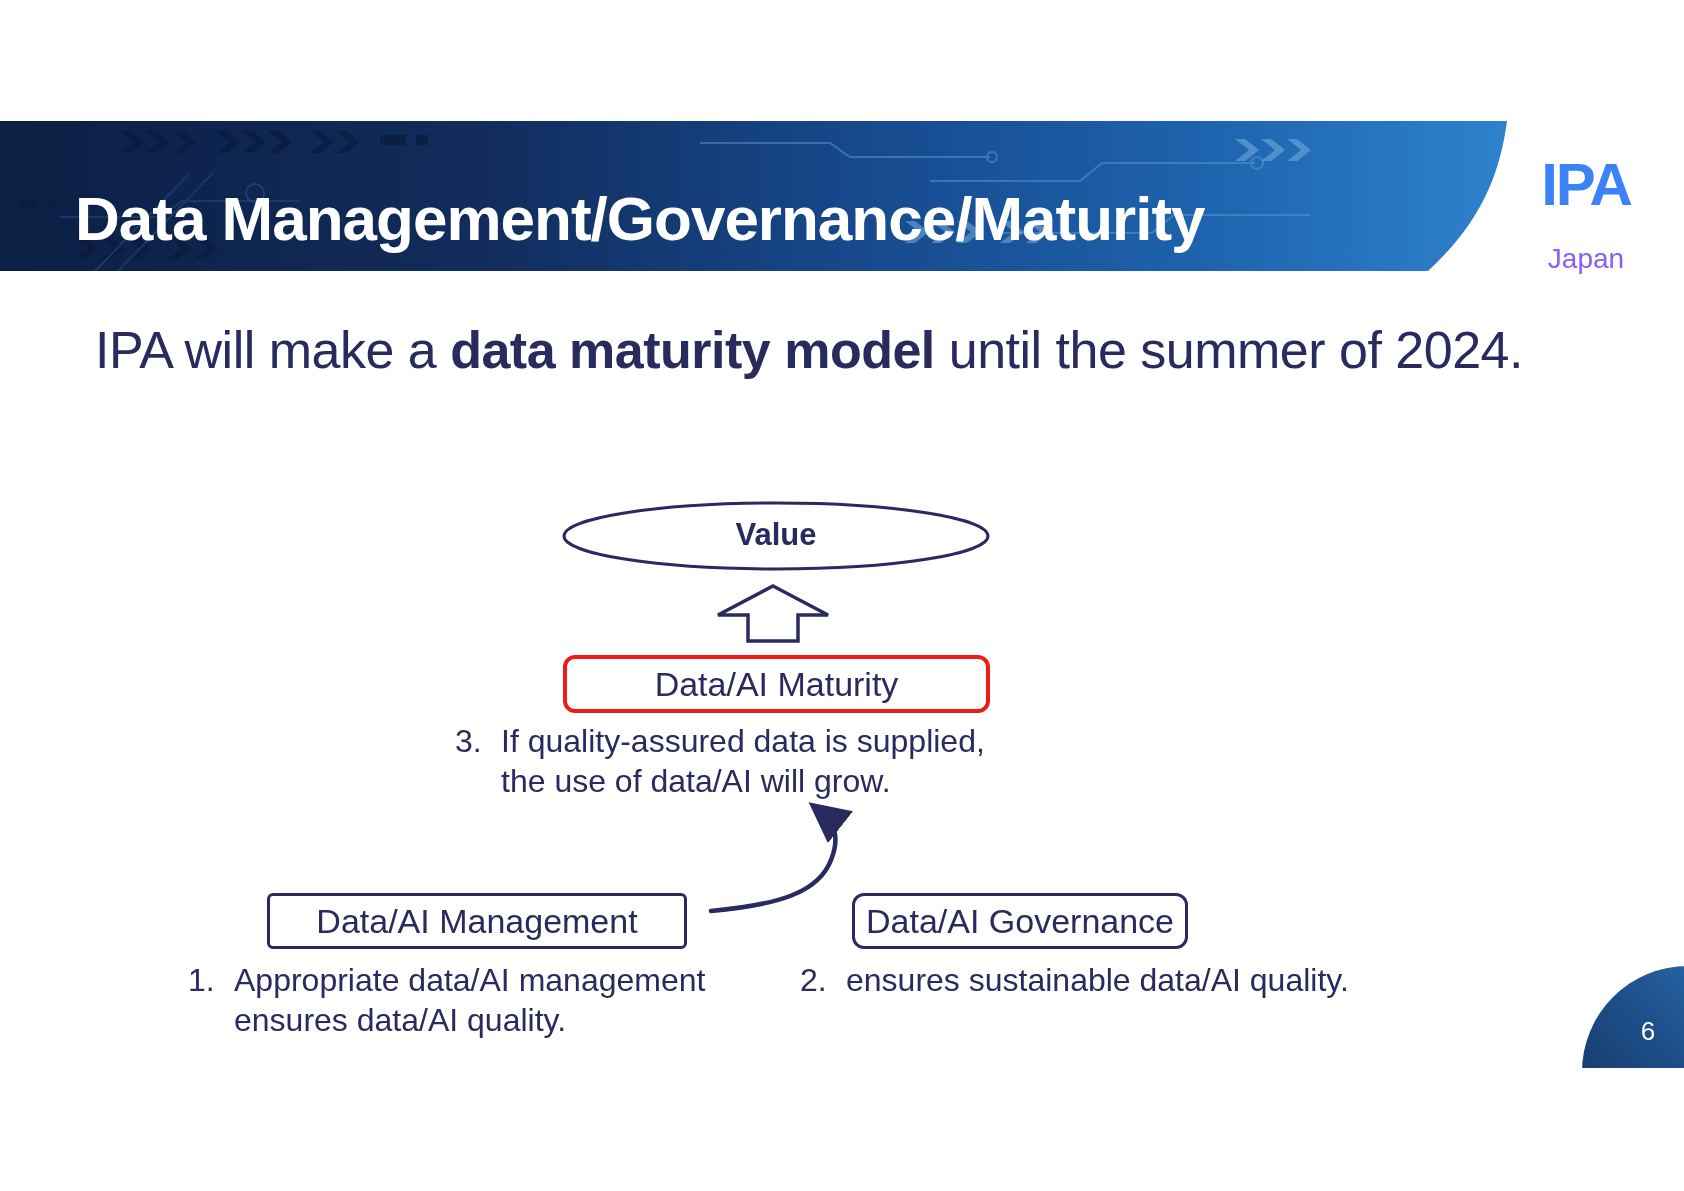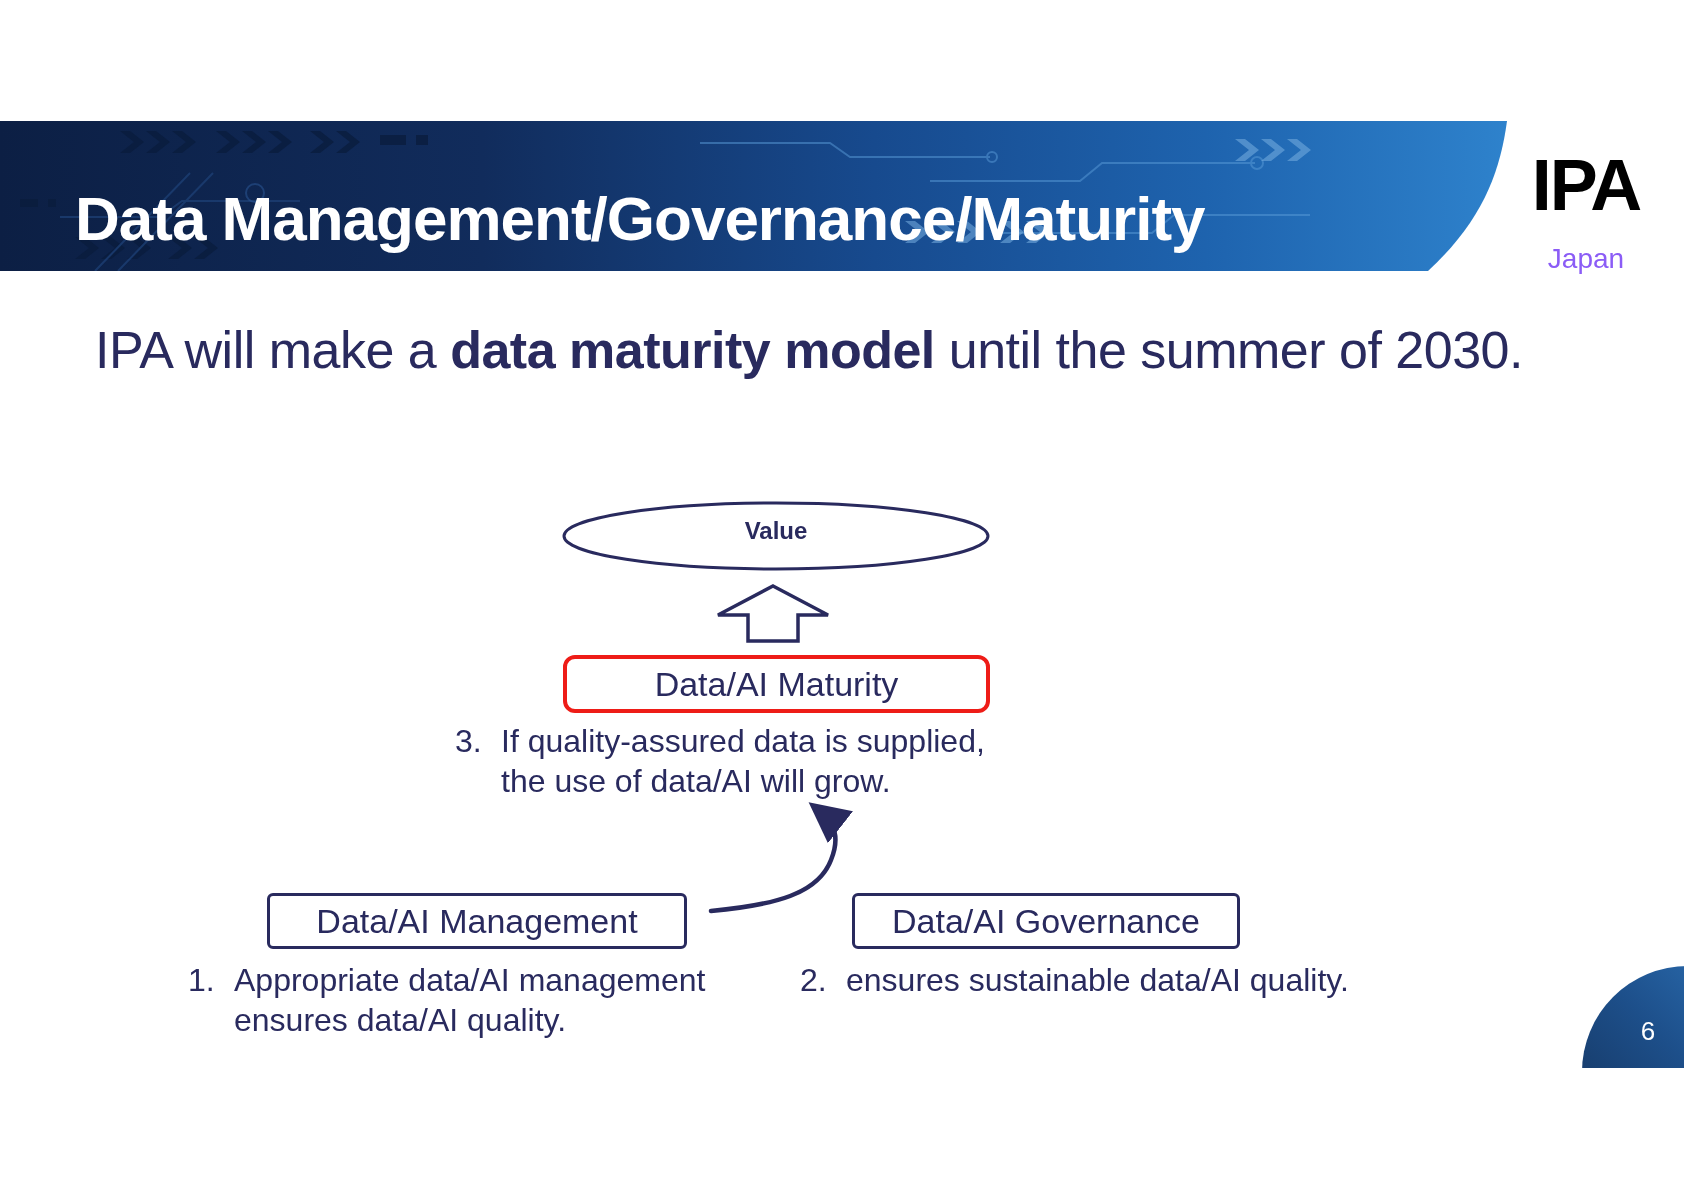--- a/index.html
+++ b/index.html
@@ -9,37 +9,37 @@
 
   
   .banner-wrap{position:absolute;left:0;top:121px;width:1515px;height:150px;}
   .banner-wrap svg{position:absolute;left:0;top:0;}
   .slide-title{position:absolute;left:75px;top:0;height:192px;display:flex;align-items:center;
     padding-top:2px;box-sizing:border-box;color:#ffffff;font-size:62px;font-weight:bold;
     letter-spacing:-1px;white-space:nowrap;}
 
   
   .logo{position:absolute;left:1516px;top:149px;width:140px;text-align:center;}
-  .logo-main{font-size:72px;line-height:72px;font-weight:bold;color:#000000;letter-spacing:-2px;}
+  .logo-main{font-size:60px;line-height:72px;font-weight:bold;color:#3b82f6;letter-spacing:-2px;}
   .logo-sub{margin-top:22px;font-size:28px;color:#8b5cf6;}
 
   
   .lead{position:absolute;left:95px;top:320px;font-size:52px;color:#292a5e;white-space:nowrap;
     letter-spacing:-0.5px;}
   .lead b{font-weight:bold;}
 
   
   .diagram-svg{position:absolute;left:0;top:0;width:1684px;height:1068px;}
   .value-label{position:absolute;left:564px;top:517px;width:424px;text-align:center;
-    font-size:24px;font-weight:bold;color:#292a5e;}
+    font-size:31px;font-weight:bold;color:#292a5e;}
   .dbox{position:absolute;box-sizing:border-box;display:flex;align-items:center;justify-content:center;
     background:#ffffff;font-size:34px;color:#292a5e;white-space:nowrap;}
   .box-maturity{left:563px;top:655px;width:427px;height:58px;border:4px solid #ee1c17;border-radius:12px;}
   .box-mgmt{left:267px;top:893px;width:420px;height:56px;border:3px solid #292a5e;border-radius:6px;}
-  .box-gov{left:852px;top:893px;width:388px;height:56px;border:3px solid #292a5e;border-radius:6px;}
+  .box-gov{left:852px;top:893px;width:336px;height:56px;border:3px solid #292a5e;border-radius:12px;}
 
   .note{position:absolute;display:flex;color:#292a5e;font-size:32px;line-height:40px;white-space:nowrap;}
   .note .num{width:46px;flex:0 0 46px;}
   .note-3{left:455px;top:721px;}
   .note-1{left:188px;top:960px;}
   .note-2{left:800px;top:960px;}
 
   
   .corner-circle{position:absolute;left:1582px;top:966px;width:212px;height:212px;border-radius:50%;
     background:linear-gradient(to bottom left,#2f77bd 0%,#1d4f8a 48%,#132f56 100%);}
@@ -114,21 +114,21 @@
         </g>
       </svg>
       <div class="slide-title">Data Management/Governance/Maturity</div>
     </div>
 
     <div class="logo">
       <div class="logo-main">IPA</div>
       <div class="logo-sub">Japan</div>
     </div>
 
-    <div class="lead"><span>IPA will make a </span><b>data maturity model</b><span> until the summer of 2030.</span></div>
+    <div class="lead"><span>IPA will make a </span><b>data maturity model</b><span> until the summer of 2024.</span></div>
 
     <svg class="diagram-svg" viewBox="0 0 1684 1068">
       <defs>
         <marker id="ah" markerWidth="9" markerHeight="9" refX="5.5" refY="4.5" orient="auto">
           <path d="M0,0 L9,4.5 L0,9 z" fill="#292a5e"></path>
         </marker>
       </defs>
       <ellipse cx="776" cy="536" rx="212" ry="33" fill="#ffffff" stroke="#292a5e" stroke-width="3"></ellipse>
       <polygon points="773,586 828,615 798,615 798,641 748,641 748,615 718,615" fill="#ffffff" stroke="#292a5e" stroke-width="3.5" stroke-linejoin="miter"></polygon>
       <path d="M711,911 C775,905 818,894 831,860 C840,838 835,823 821,812" fill="none" stroke="#292a5e" stroke-width="4.5" stroke-linecap="round" marker-end="url(#ah)"></path>

